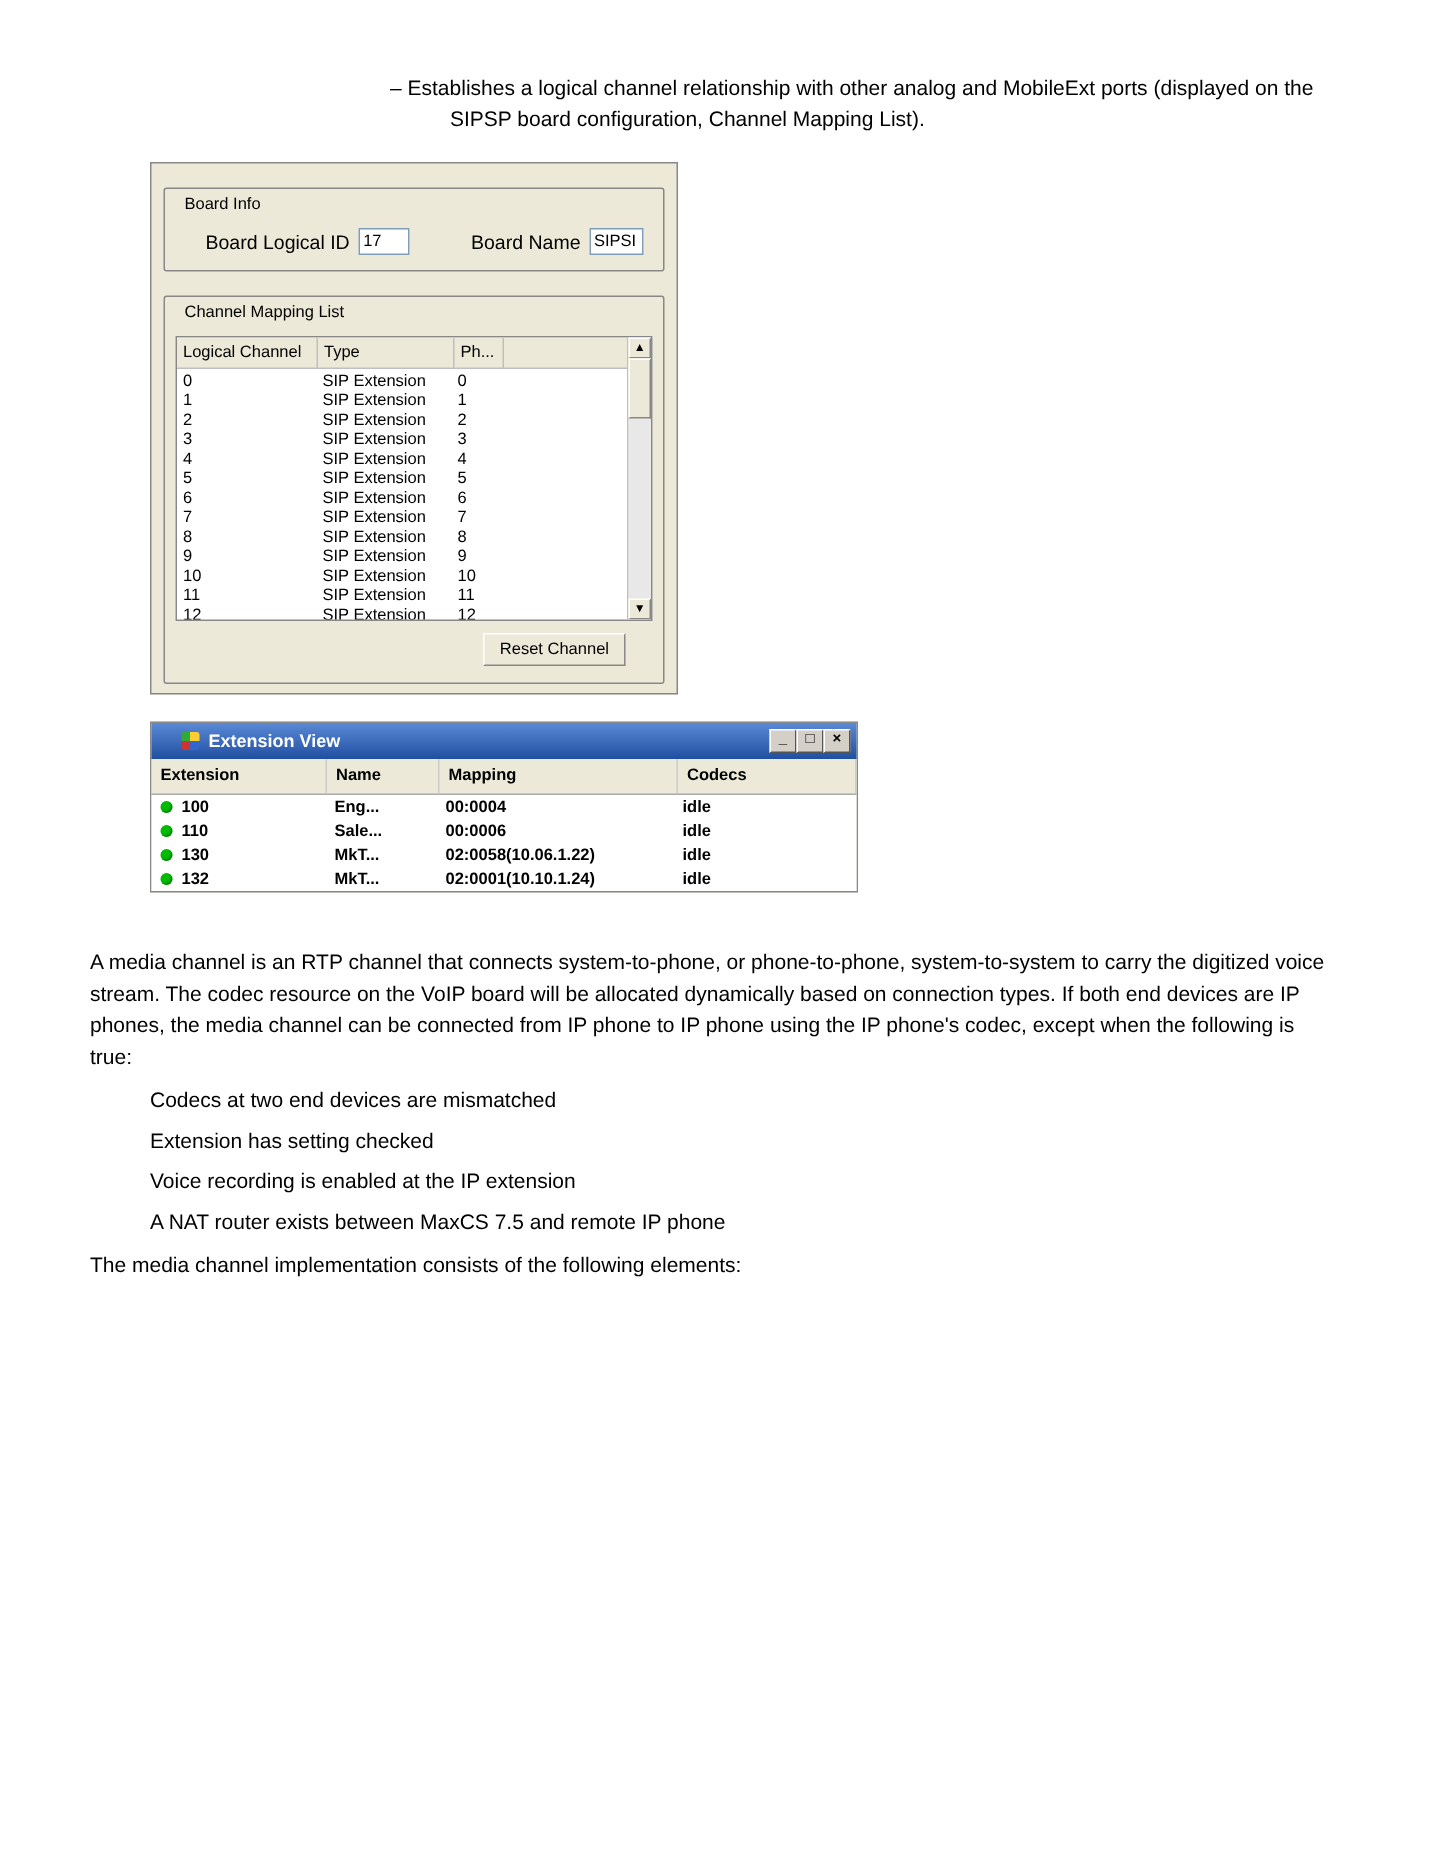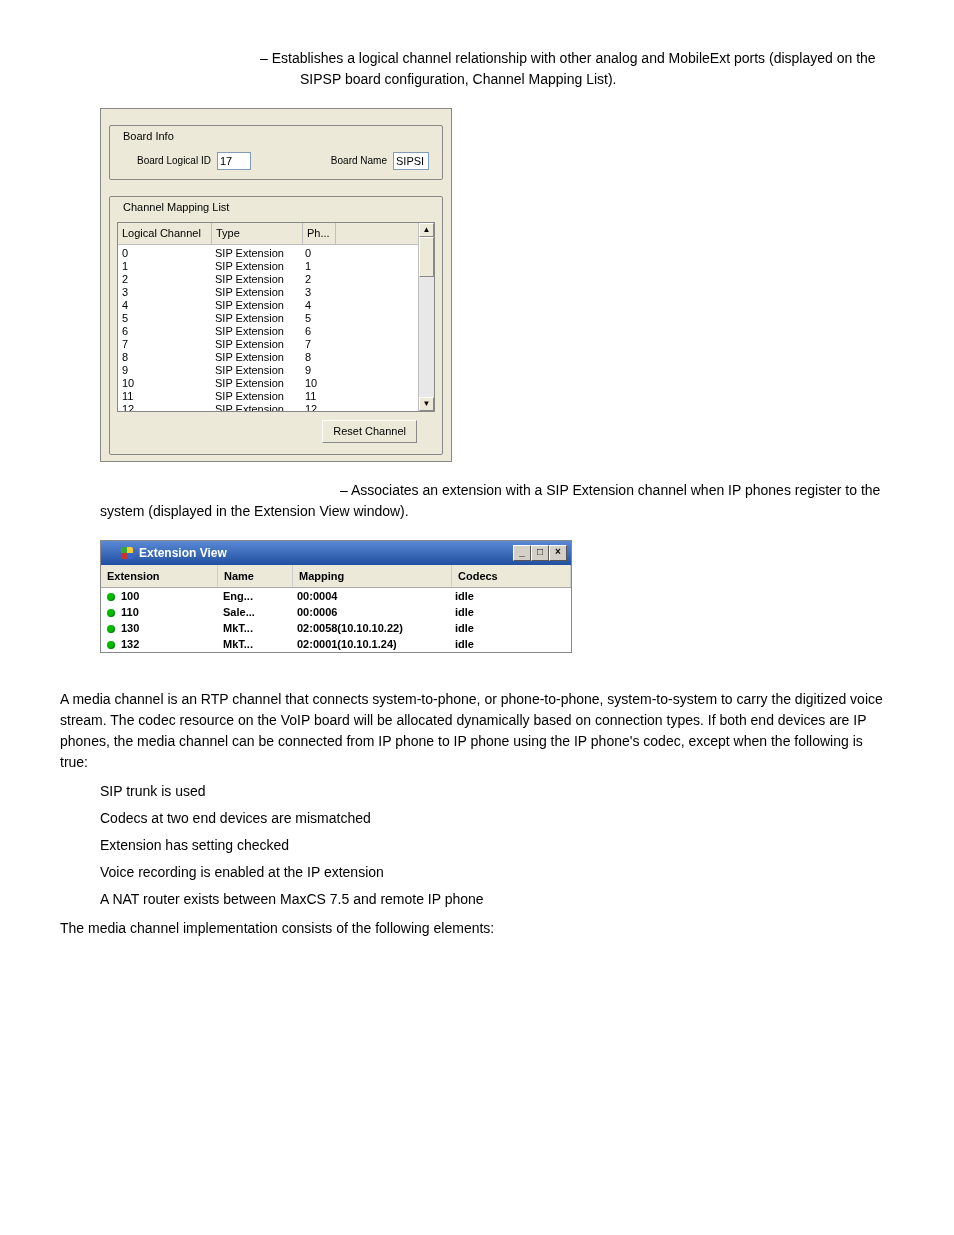--- a/index.html
+++ b/index.html
@@ -51,21 +51,21 @@
     top: -1px;
     font-size: 11px;
   }
   .bi-row {
     display: flex;
     align-items: center;
     gap: 6px;
     padding: 6px 6px 2px 20px;
     position: relative;
   }
-  .bi-label { font-size: 10px; }
+  .bi-label { font-size: 13px; }
   .bi-input {
     background: #fff;
     border: 1px solid #7f9db9;
     padding: 1px 2px;
     font-size: 11px;
     height: 14px;
     line-height: 14px;
   }
   .bi-input.small { width: 28px; }
   .bi-input.name { width: 30px; overflow: hidden; }
@@ -308,23 +308,20 @@
           <div class="sb-btn sb-bottom">▼</div>
         </div>
       </div>
 
       <div class="reset-wrap">
         <span class="btn-classic">Reset Channel</span>
       </div>
     </div>
   </div>
 
-  <div class="body-text" style="margin-left:40px;">
-    <span style="margin-left:240px;"></span><span>– Associates an extension with a SIP Extension channel when IP phones register to the system (displayed in the Extension View window).</span>
-  </div>
 
   <div class="ev-win">
     <div class="ev-title">
       <div class="ev-title-left">
         <span class="icon-doc"></span>
         <span>Extension View</span>
       </div>
       <div class="ev-controls">
         <div class="ev-ctrl">_</div>
         <div class="ev-ctrl">□</div>
@@ -346,36 +343,35 @@
         </div>
         <div class="ev-row">
           <div class="c ev-col-ext"><span class="ev-dot"></span>110</div>
           <div class="c ev-col-name">Sale...</div>
           <div class="c ev-col-loc">00:0006</div>
           <div class="c ev-col-status">idle</div>
         </div>
         <div class="ev-row">
           <div class="c ev-col-ext"><span class="ev-dot"></span>130</div>
           <div class="c ev-col-name">MkT...</div>
-          <div class="c ev-col-loc">02:0058(10.10.10.22)</div>
+          <div class="c ev-col-loc">02:0058(10.06.1.22)</div>
           <div class="c ev-col-status">idle</div>
         </div>
         <div class="ev-row">
           <div class="c ev-col-ext"><span class="ev-dot"></span>132</div>
           <div class="c ev-col-name">MkT...</div>
           <div class="c ev-col-loc">02:0001(10.10.1.24)</div>
           <div class="c ev-col-status">idle</div>
         </div>
       </div>
   </div>
 
   <div class="body-text section-gap">A media channel is an RTP channel that connects system-to-phone, or phone-to-phone, system-to-system to carry the digitized voice stream. The codec resource on the VoIP board will be allocated dynamically based on connection types. If both end devices are IP phones, the media channel can be connected from IP phone to IP phone using the IP phone's codec, except when the following is true:</div>
 
   <div class="bullets" id="bulletList">
-      <div>SIP trunk is used</div>
       <div>Codecs at two end devices are mismatched</div>
       <div>Extension has               setting checked</div>
       <div>Voice recording is enabled at the IP extension</div>
       <div>A NAT router exists between MaxCS 7.5  and remote IP phone</div>
     </div>
 
   <div class="body-text">The media channel implementation consists of the following elements:</div>
 
 </div>
 

